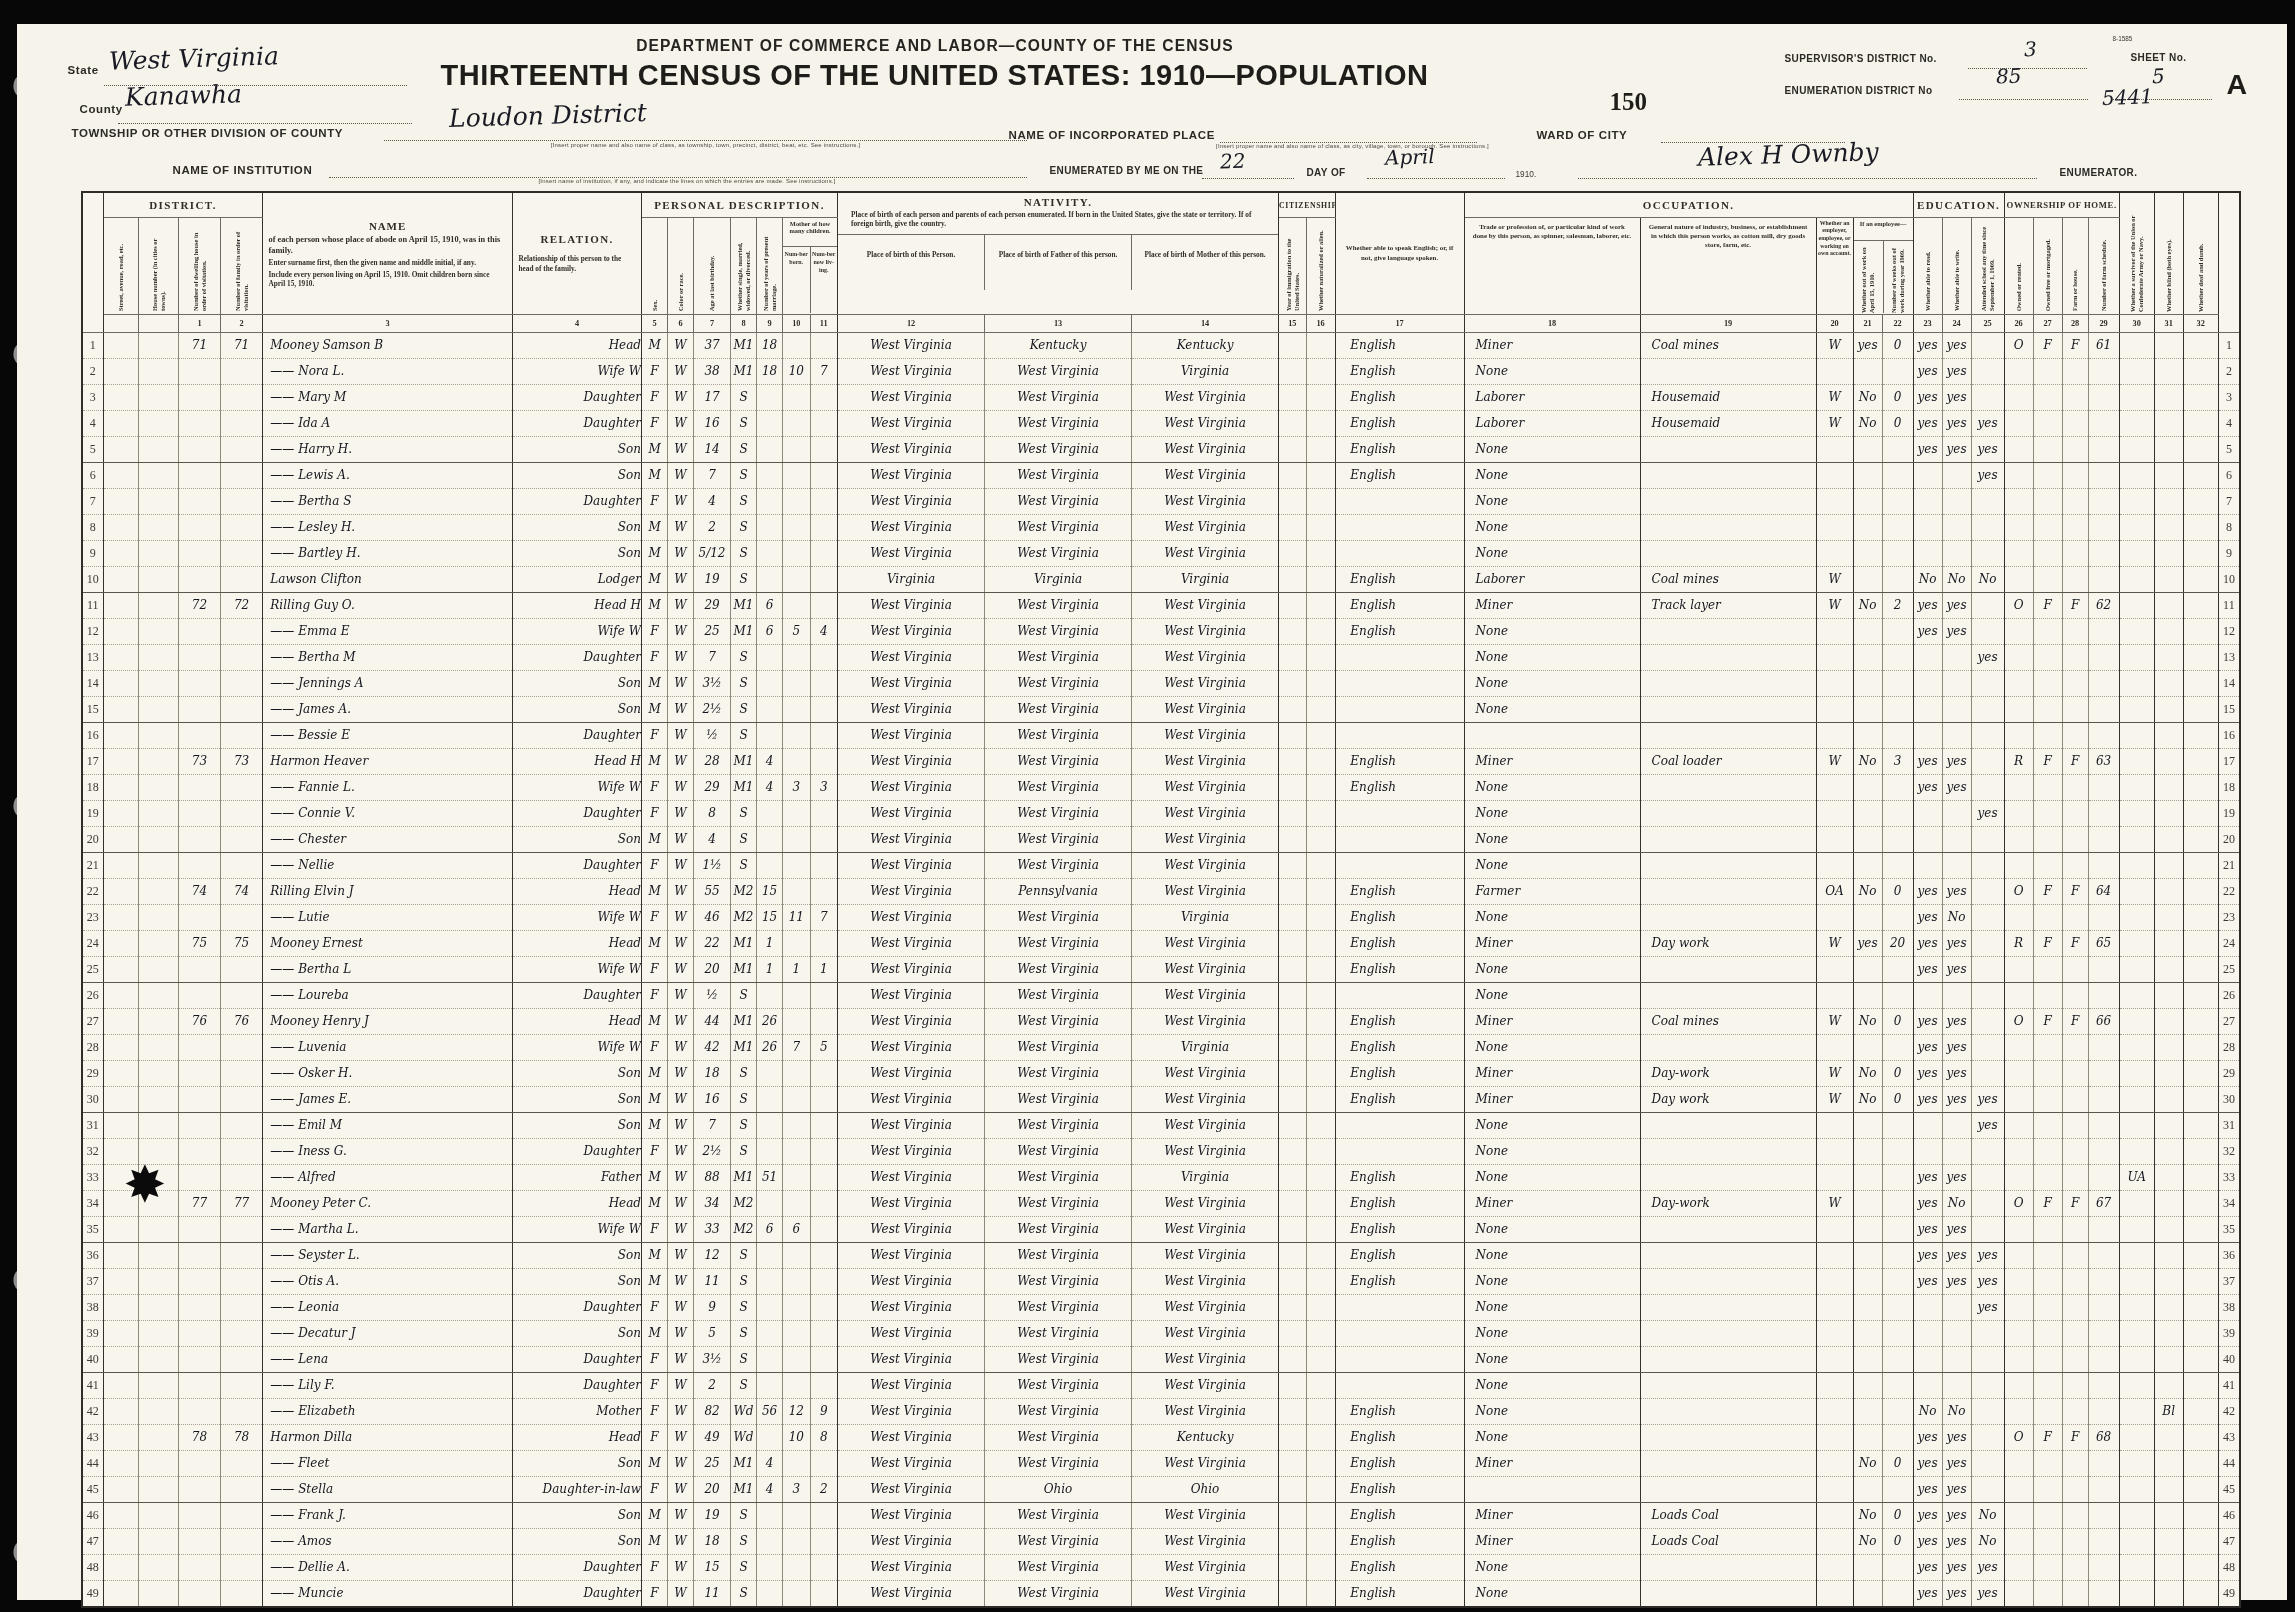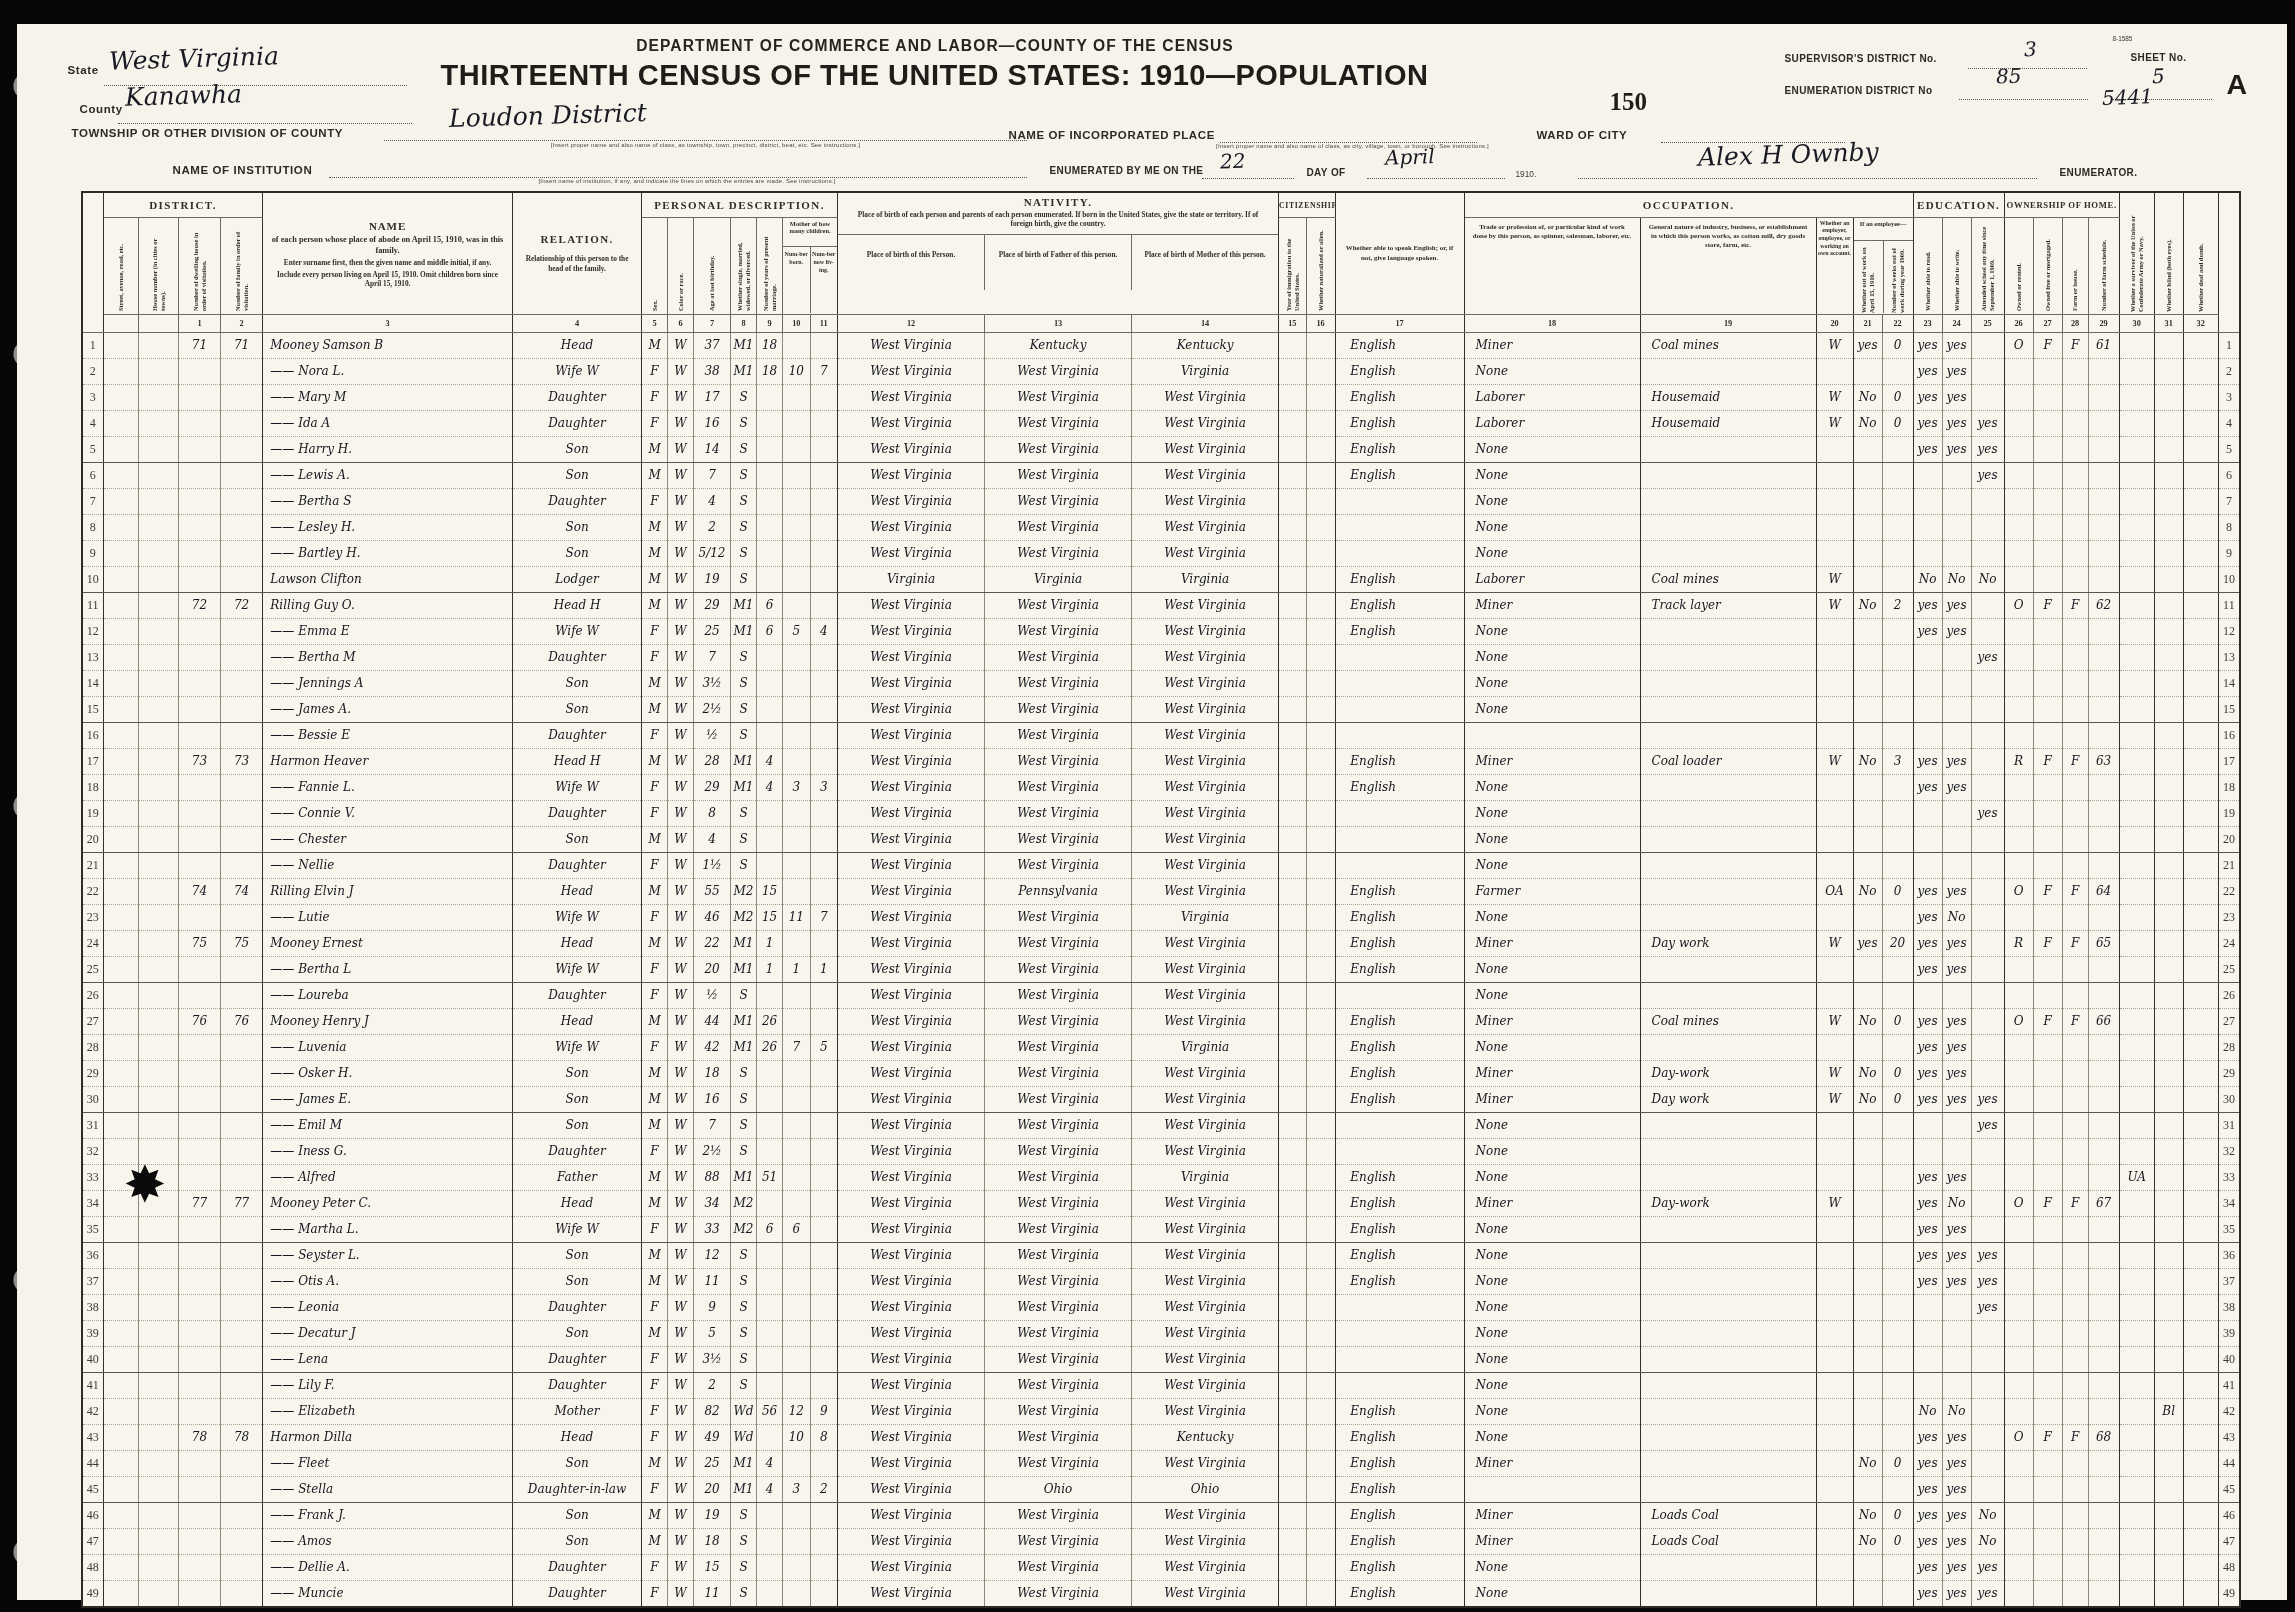--- a/index.html
+++ b/index.html
@@ -38,36 +38,36 @@
   .hA th{height:24px;}
   .hB th{height:96px;vertical-align:bottom;}
   .hC th{height:16.5px;font-size:8.3px;font-weight:700;text-align:center;}
   .gt{font-size:11px;font-weight:700;letter-spacing:1.4px;text-align:center;}
   .gt-sm{font-size:7.8px;font-weight:700;letter-spacing:0.6px;text-align:center;}
   .gt-md{font-size:8.7px;font-weight:700;letter-spacing:0.6px;text-align:center;}
   .vt{writing-mode:vertical-rl;transform:rotate(180deg);font-size:6.4px;line-height:1.2;font-weight:700;
       height:90px;margin:1.8px auto 1.8px;text-align:left;}
   .vtall{height:116px;}
   .nt{font-size:11px;font-weight:700;letter-spacing:0.9px;text-align:center;padding:2.8px 0 1.8px;}
-  .nd{font-size:7.3px;font-weight:700;line-height:1.3;text-align:center;padding:0.9px 5.5px;}
+  .nd{font-size:7.3px;font-weight:700;line-height:1.3;text-align:left;padding:0.9px 5.5px;}
   .nd9{font-size:8.3px;}
   .dsc{font-size:6.9px;font-weight:700;line-height:1.35;text-align:center;padding:3.7px 7.3px 5.5px;}
   .tinyhead{font-size:5.9px;font-weight:700;line-height:1.3;text-align:center;padding:1.8px 0.9px;}
   .mtop{font-size:6.4px;font-weight:700;text-align:center;border-bottom:0.9px solid #6e6a61;padding:1.8px 0.9px;height:24px;}
   .msub{display:flex;height:66px;}
   .msub>div{flex:1;font-size:6px;font-weight:700;text-align:center;padding-top:4.6px;line-height:1.3;}
   .msub>div+div{border-left:0.9px solid #6e6a61;}
   .natwrap{height:100%;}
   .natsub{display:flex;border-top:0.9px solid #6e6a61;height:55px;}
   .natsub>div{flex:1;font-size:7.3px;font-weight:700;text-align:center;padding-top:14.7px;}
   .natsub>div+div{border-left:0.9px solid #6e6a61;}
   
   td.c{text-align:center;}
   td.nm{font-size:14.7px;padding-left:7.3px;white-space:nowrap;}
-  td.rel{text-align:center;font-size:13px;white-space:nowrap;}
+  td.rel{text-align:right;font-size:13px;white-space:nowrap;}
   td.bp{font-size:11px;text-align:center;white-space:nowrap;}
   td.eng{font-size:12px;padding-left:14.7px;white-space:nowrap;}
   td.tr{font-size:12.4px;padding-left:11px;white-space:nowrap;}
   td.hw{font-family:"DejaVu Serif",serif;font-style:italic;color:#15161f;}
   .star{position:absolute;left:107px;top:1135px;font-size:51px;color:#0b0b0b;line-height:1;}
 </style>
 </head>
 <body>
 
 <div class="sheet">

